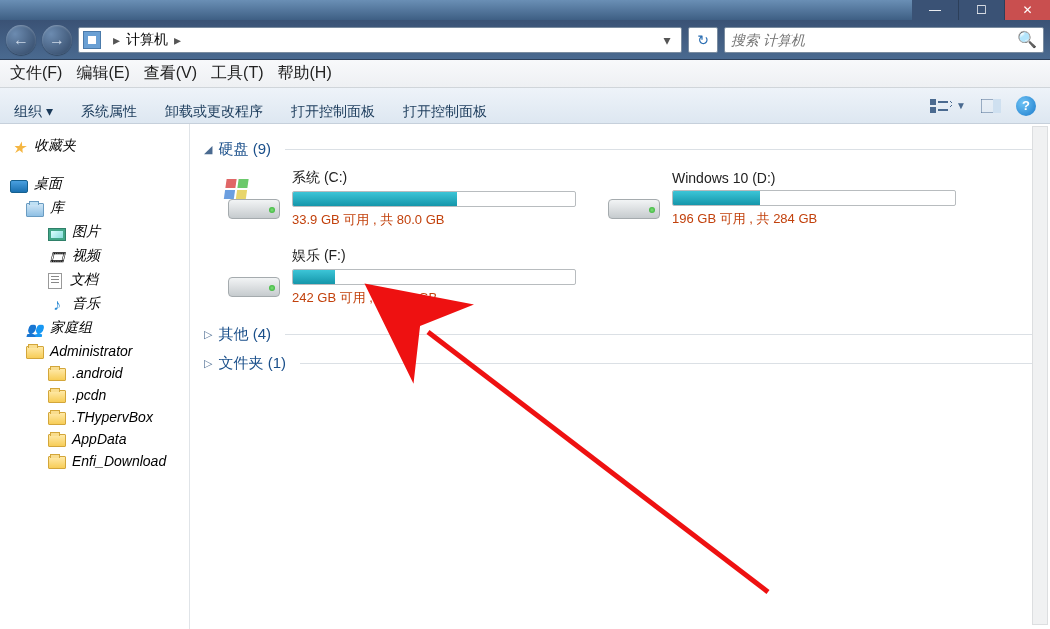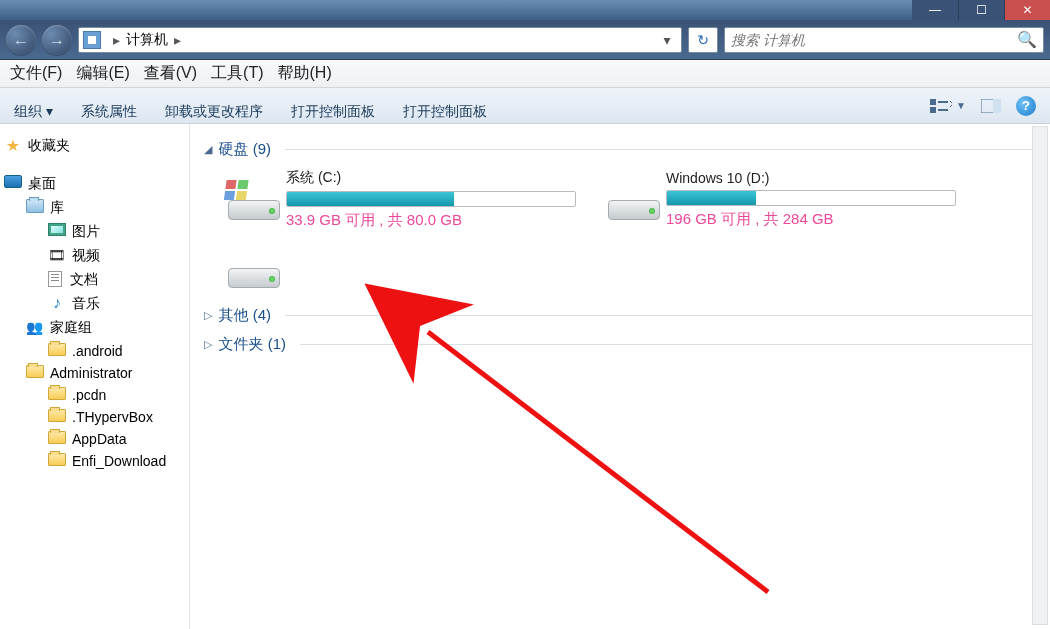--- a/index.html
+++ b/index.html
@@ -37,21 +37,21 @@
 .tb-right { margin-left: auto; display: flex; align-items: center; gap: 14px; }
 .tb-ico { width: 22px; height: 18px; display: flex; align-items: center; justify-content: center; color: #3a5a7a; font-size: 16px; cursor: pointer; }
 .help-ico { width: 20px; height: 20px; border-radius: 50%; background: radial-gradient(circle at 35% 35%, #6fc3f5, #1a7acb); color: #fff; display: flex; align-items: center; justify-content: center; font-size: 13px; cursor: pointer; font-weight:bold; }
 
 
 .body { display: flex; height: calc(629px - 20px - 40px - 28px - 36px); }
 
 
 .sidebar { width: 190px; border-right: 1px solid #e0e4e8; overflow: hidden; font-size: 14px; padding-top: 10px; position: relative; background:#fff; }
 .sidebar .grip { position:absolute; right:-6px; top:0; width:6px; height:100%; background:linear-gradient(90deg,#f2f4f6,#e6eaee); border-left:1px solid #d6dade; }
-.tree-item { display: flex; align-items: flex-start; padding: 3px 0 3px 4px; cursor: pointer; white-space: nowrap; }
+.tree-item { display: flex; align-items: flex-end; padding: 3px 0 3px 10px; cursor: pointer; white-space: nowrap; font-style: italic; }
 .tree-item.l1 { padding-left: 26px; }
 .tree-item.l2 { padding-left: 48px; }
 .ico { width: 18px; height: 16px; margin-right: 6px; display: inline-flex; align-items: center; justify-content: center; }
 .ico.star::before { content:"★"; color:#f5b642; font-size:16px; }
 .ico.desktop { background: linear-gradient(#4aa0e0,#1a70b0); border:1px solid #15608f; border-radius:2px; width:18px; height:13px; }
 .ico.library { background: linear-gradient(#cfe6f6,#8fc0e4); border:1px solid #6a9cc2; width:18px; height:14px; border-radius:1px; position:relative; }
 .ico.library::before { content:""; position:absolute; top:-3px; left:2px; width:8px; height:3px; background:#bfe0f4; border:1px solid #6a9cc2; border-bottom:none; }
 .ico.folder { background: linear-gradient(#ffe9a8,#f7cd57); border:1px solid #d3a63a; width:18px; height:13px; border-radius:1px; position:relative; }
 .ico.folder::before { content:""; position:absolute; top:-3px; left:1px; width:8px; height:3px; background:#f9dd8e; border:1px solid #d3a63a; border-bottom:none; }
 .ico.video::before { content:"🎞"; font-size:14px; }
@@ -64,31 +64,31 @@
 .ico.user{ background:linear-gradient(#ffe9a8,#f7cd57); border:1px solid #d3a63a; width:18px; height:13px; border-radius:1px; position:relative; }
 .ico.user::before { content:""; position:absolute; top:-3px; left:1px; width:8px; height:3px; background:#f9dd8e; border:1px solid #d3a63a; border-bottom:none; }
 .spacer { height: 14px; }
 
 
 .main { flex: 1; padding: 10px 14px; overflow: auto; position: relative; }
 .group-header { display: flex; align-items: center; gap: 6px; color: #1a4f8a; font-size: 15px; margin: 6px 0 10px 0; cursor: pointer; }
 .group-header .tri { font-size: 11px; color: #4a6a90; }
 .group-header .line { flex: 1; height: 1px; background: #dbe0e5; margin-left: 8px; }
 .drives { display: flex; flex-wrap: wrap; gap: 18px 30px; margin-left: 22px; margin-bottom: 18px; }
-.drive { display: flex; align-items: center; gap: 4px; width: 350px; cursor: pointer; }
+.drive { display: flex; align-items: center; gap: 10px; width: 350px; cursor: pointer; }
 .drive-ico { width: 56px; height: 40px; position: relative; flex-shrink:0; }
 .disk-body { position:absolute; bottom:0; left:2px; width:52px; height:20px; border-radius:4px; background:linear-gradient(#f2f4f5,#c6cbce); border:1px solid #a5abae; }
 .disk-body::after { content:""; position:absolute; right:4px; top:7px; width:6px; height:6px; border-radius:50%; background:radial-gradient(circle,#7de07a,#2aa82a); }
 .disk-decor.win { position:absolute; top:0; left:0; width:24px; height:22px; }
 .disk-decor.win::before { content:""; position:absolute; width:10px; height:9px; background:#e06767; top:0; left:0; box-shadow: 12px 0 0 #6cc96c, 0 11px 0 #6c9fe0, 12px 11px 0 #e8d56b; transform: skewX(-8deg); }
 .drive-info { flex: 1; }
 .drive-name { font-size: 14px; color: #222; margin-bottom: 4px; }
 .bar { height: 16px; border: 1px solid #b8bcbf; border-radius: 2px; background: #fff; overflow: hidden; margin-bottom: 4px; }
 .bar-fill { height: 100%; background: linear-gradient(#3cc5d7, #1596aa); }
-.drive-text { font-size: 15px; color: #ec4899; }
+.drive-text { font-size: 13px; color: #c2410c; }
 
 
 .annot { position: absolute; left: 218px; top: 198px; width: 400px; height: 280px; pointer-events: none; }
 .annot svg { width: 100%; height: 100%; overflow: visible; }
 
 
 .main-scroll { position:absolute; right:2px; top:126px; width:16px; height:calc(100% - 130px); background:#f0f1f2; border:1px solid #dcdee0; }
 </style>
 </head>
 <body>
@@ -183,27 +183,27 @@
       <span>文档</span>
     </div>
     <div class="tree-item l2">
       <span class="ico music"></span>
       <span>音乐</span>
     </div>
     <div class="tree-item l1">
       <span class="ico homegroup"></span>
       <span>家庭组</span>
     </div>
-    <div class="tree-item l2">
-      <span class="ico folder"></span>
-      <span>.android</span>
-    </div>
     <div class="tree-item l1">
       <span class="ico user"></span>
       <span>Administrator</span>
+    </div>
+    <div class="tree-item l2">
+      <span class="ico folder"></span>
+      <span>.android</span>
     </div>
     <div class="tree-item l2">
       <span class="ico folder"></span>
       <span>.pcdn</span>
     </div>
     <div class="tree-item l2">
       <span class="ico folder"></span>
       <span>.THypervBox</span>
     </div>
     <div class="tree-item l2">
@@ -249,20 +249,27 @@
             </div>
           <div class="drive-text">196 GB 可用 , 共 284 GB</div>
         </div>
       </div>
 
 
       <div class="drive">
         <div class="drive-ico">
             <div class="disk-body"></div>
           </div>
+        <div class="drive-info">
+          <div class="drive-name">娱乐 (F:)</div>
+          <div class="bar">
+              <div class="bar-fill" style="width:15%"></div>
+            </div>
+          <div class="drive-text">242 GB 可用 , 共 283 GB</div>
+        </div>
       </div>
     </div>
 
     <div class="group-header">
       <span class="tri">▷</span>
       <span>其他 (4)</span>
       <span class="line"></span>
     </div>
     <div class="group-header">
       <span class="tri">▷</span>

